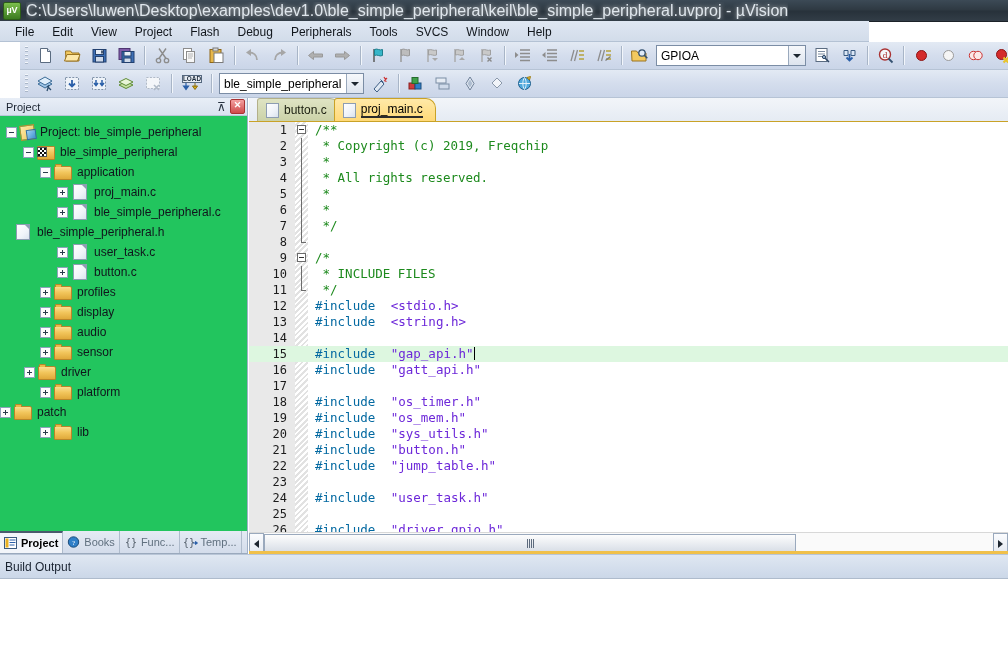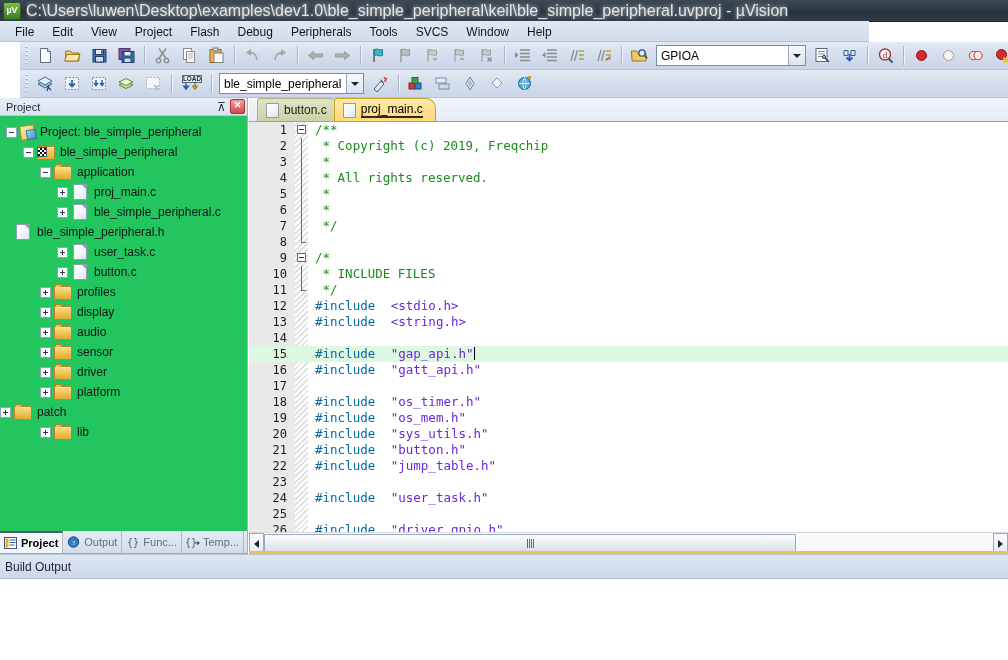--- a/index.html
+++ b/index.html
@@ -769,21 +769,21 @@
         <div class="tnode" style="padding-left: 40px;">
           <span class="exp plus"></span>
           <span class="ico ico-folder"></span>
           <span>audio</span>
         </div>
         <div class="tnode" style="padding-left: 40px;">
           <span class="exp plus"></span>
           <span class="ico ico-folder"></span>
           <span>sensor</span>
         </div>
-        <div class="tnode" style="padding-left: 40px;">
+        <div class="tnode" style="padding-left: 24px;">
           <span class="exp plus"></span>
           <span class="ico ico-folder"></span>
           <span>driver</span>
         </div>
         <div class="tnode" style="padding-left: 40px;">
           <span class="exp plus"></span>
           <span class="ico ico-folder"></span>
           <span>platform</span>
         </div>
         <div class="tnode" style="">
@@ -821,21 +821,21 @@
         </span>
         <span>Project</span>
       </div>
       <div class="ptab">
         <span class="tico">
           <svg width="13" height="12" viewBox="0 0 13 12">
             <circle cx="6.5" cy="6" r="5.2" fill="#2f7fc8" stroke="#1d4e7c"></circle>
             <text x="6.5" y="9" font-size="7" text-anchor="middle" fill="#fff" font-family="Liberation Serif, serif">?</text>
           </svg>
         </span>
-        <span>Output</span>
+        <span>Books</span>
       </div>
       <div class="ptab">
         <span class="tico">
           <svg width="15" height="12" viewBox="0 0 15 12">
             <text x="7" y="9.5" font-size="10" text-anchor="middle" fill="#55606c" font-family="DejaVu Sans Mono, monospace">{}</text>
           </svg>
         </span>
         <span>Func...</span>
       </div>
       <div class="ptab">

